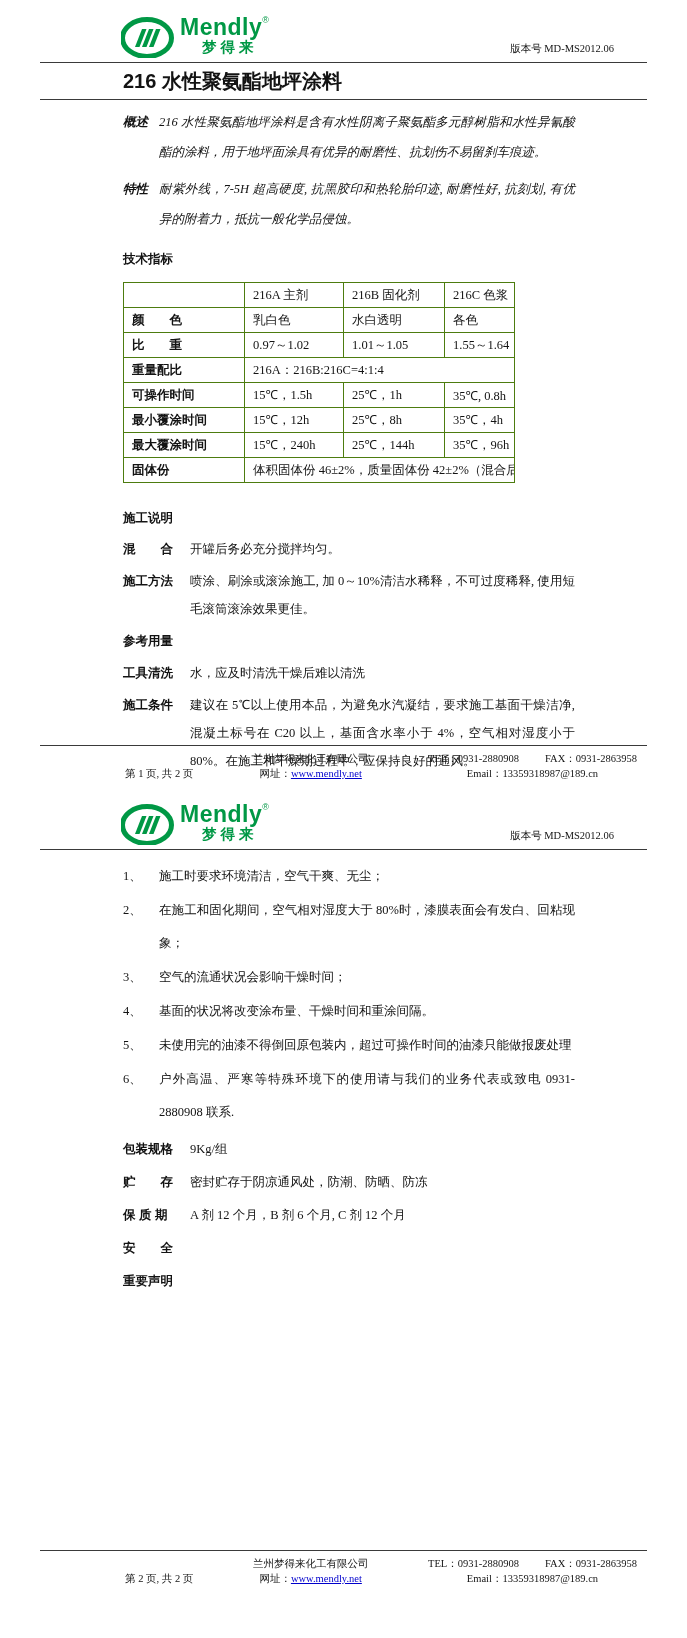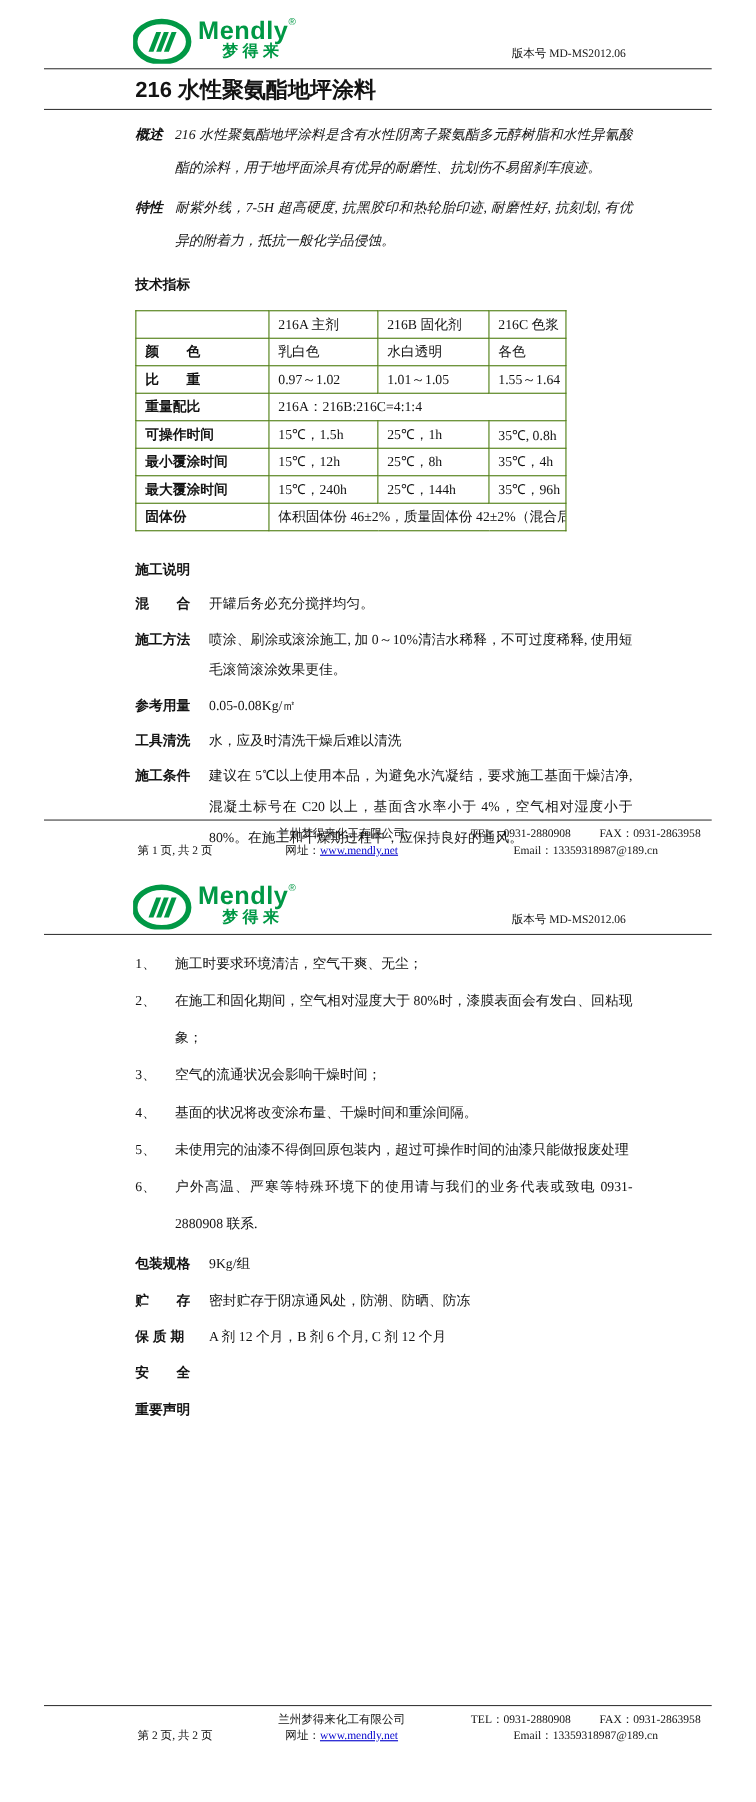--- a/index.html
+++ b/index.html
@@ -9,21 +9,21 @@
     font-size:12.5px;color:#131313;
     -webkit-font-smoothing:antialiased;
     overflow:hidden;
   }
   .page{position:relative;background:#fff;}
   .page1{height:787px;}
   .page2{height:851px;}
 
   
   .hdr{display:flex;justify-content:space-between;align-items:flex-end;
-       padding:14px 118px 4px 121px;height:44px;box-sizing:content-box;}
+       padding:14px 73px 4px 121px;height:44px;box-sizing:content-box;}
   .logo{display:flex;align-items:flex-start;}
   .logo svg{display:block;}
   .brand{margin-left:3px;line-height:1;}
   .brand-en{font-family:"Liberation Sans",sans-serif;font-weight:bold;
             font-size:23px;color:#009845;letter-spacing:0.5px;}
   .brand-reg{font-size:9px;color:#009845;vertical-align:top;font-family:"Liberation Sans",sans-serif;}
   .brand-cn{font-family:"Liberation Sans",sans-serif;font-weight:bold;
             font-size:14.5px;color:#009845;margin-left:22px;margin-top:1px;letter-spacing:4px;}
   .version{font-size:10.5px;white-space:nowrap;padding-bottom:2px;}
   .rule{border-top:1.2px solid #3a3a3a;margin:0 40px;height:0;}
@@ -173,21 +173,20 @@
       <div class="kv2">
         <span class="lab">混　　合</span>
         <span class="txt">开罐后务必充分搅拌均匀。</span>
       </div>
       <div class="kv2">
         <span class="lab">施工方法</span>
         <span class="txt">喷涂、刷涂或滚涂施工, 加 0～10%清洁水稀释，不可过度稀释, 使用短毛滚筒滚涂效果更佳。</span>
       </div>
       <div class="kv2">
         <span class="lab">参考用量</span>
-        <span class="txt">0.05-0.08Kg/㎡</span>
       </div>
       <div class="kv2">
         <span class="lab">工具清洗</span>
         <span class="txt">水，应及时清洗干燥后难以清洗</span>
       </div>
       <div class="kv2">
         <span class="lab">施工条件</span>
         <span class="txt">建议在 5℃以上使用本品，为避免水汽凝结，要求施工基面干燥洁净, 混凝土标号在 C20 以上，基面含水率小于 4%，空气相对湿度小于 80%。在施工和干燥期过程中，应保持良好的通风。</span>
       </div>
 

